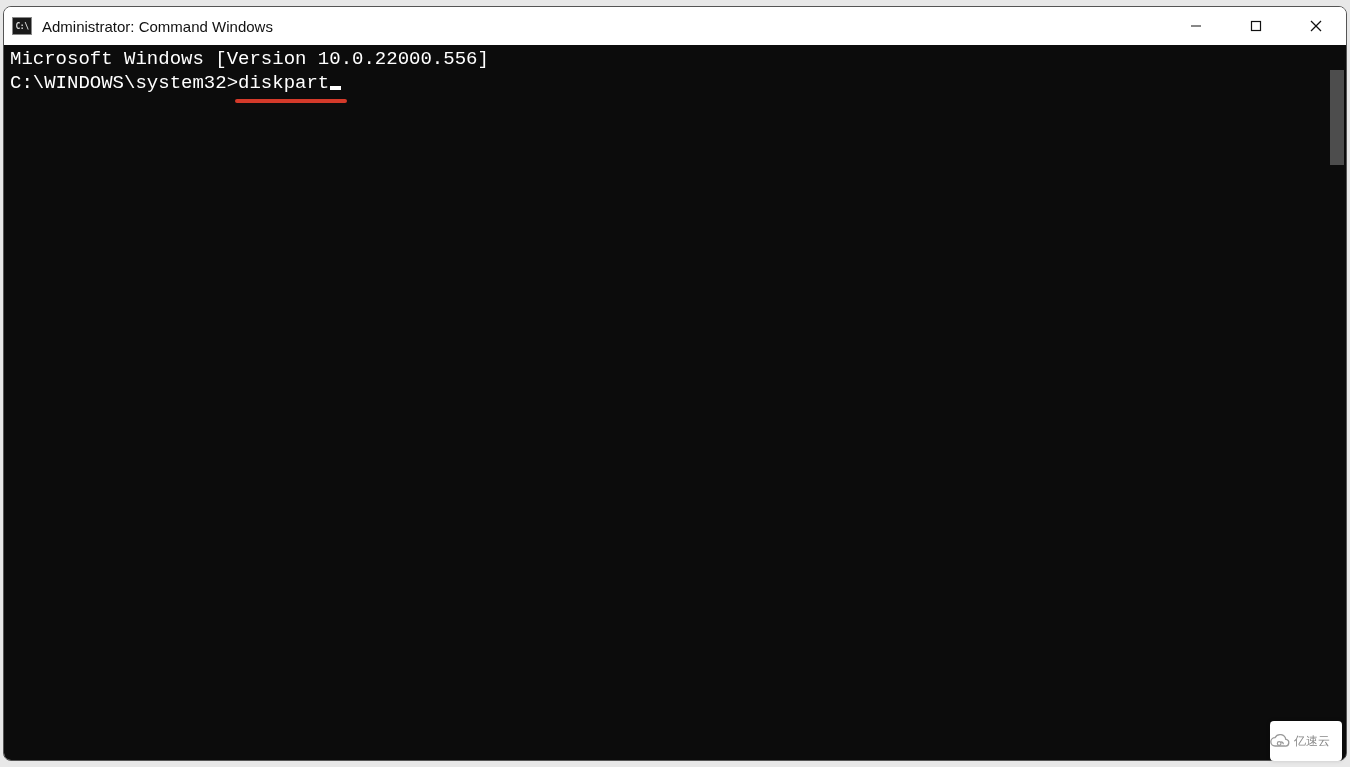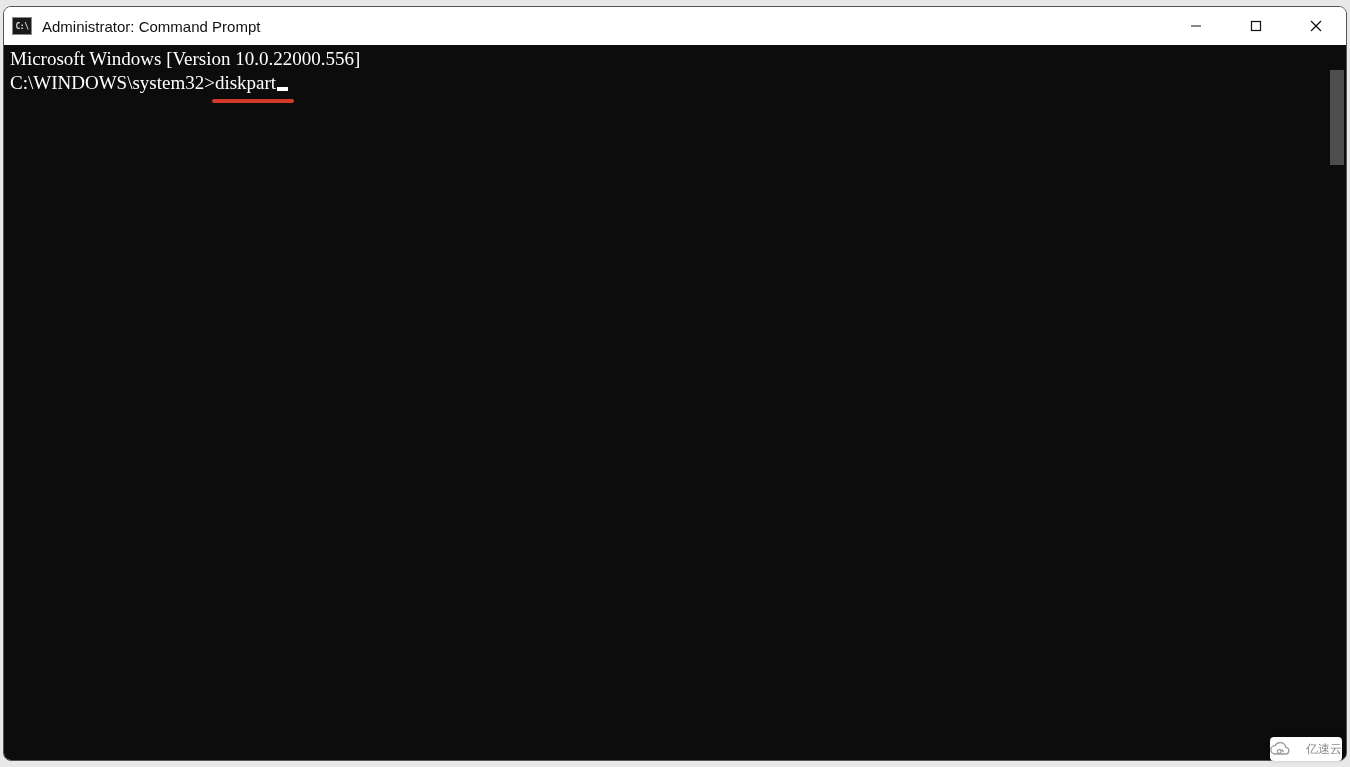--- a/index.html
+++ b/index.html
@@ -72,21 +72,21 @@
       cursor: pointer;
     }
     .titlebar-btn svg {
       width: 12px;
       height: 12px;
     }
     .terminal {
       flex: 1;
       background: #0c0c0c;
       color: #ffffff;
-      font-family: Liberation Serif, serif;
+      font-family: Liberation Mono, monospace;
       font-size: 19px;
       line-height: 24px;
       padding: 2px 6px;
       position: relative;
       overflow: hidden;
     }
     .terminal-line {
       white-space: pre;
     }
     .prompt-line {
@@ -132,26 +132,26 @@
       right: 2px;
       width: 14px;
       height: 95px;
       background: #4d4d4d;
     }
     .watermark {
       position: absolute;
       right: 8px;
       bottom: 6px;
       width: 72px;
-      height: 24px;
+      height: 40px;
       background: #ffffff;
       border-radius: 4px;
       display: flex;
       align-items: center;
-      justify-content: space-between;
+      justify-content: flex-start;
       gap: 4px;
       box-shadow: 0 0 4px rgba(0,0,0,0.15);
       color: #888;
     }
     .watermark svg {
       width: 20px;
       height: 20px;
     }
     .watermark-text {
       font-size: 12px;
@@ -160,21 +160,21 @@
   </style>
 </head>
 <body>
 
 <div class="window">
 
   <div class="titlebar">
     <div class="titlebar-icon">
       <span class="titlebar-icon-text">C:\</span>
     </div>
-    <div class="titlebar-title">Administrator: Command Prompt</div>
+    <div class="titlebar-title">Administrator: Command Windows</div>
     <div class="titlebar-controls">
       <div class="titlebar-btn">
         <svg viewBox="0 0 12 12">
           <line x1="1" y1="6" x2="11" y2="6" stroke="#111" stroke-width="1.2"></line>
         </svg>
       </div>
       <div class="titlebar-btn">
         <svg viewBox="0 0 12 12">
           <rect x="1.5" y="1.5" width="9" height="9" fill="none" stroke="#111" stroke-width="1.2"></rect>
         </svg>

